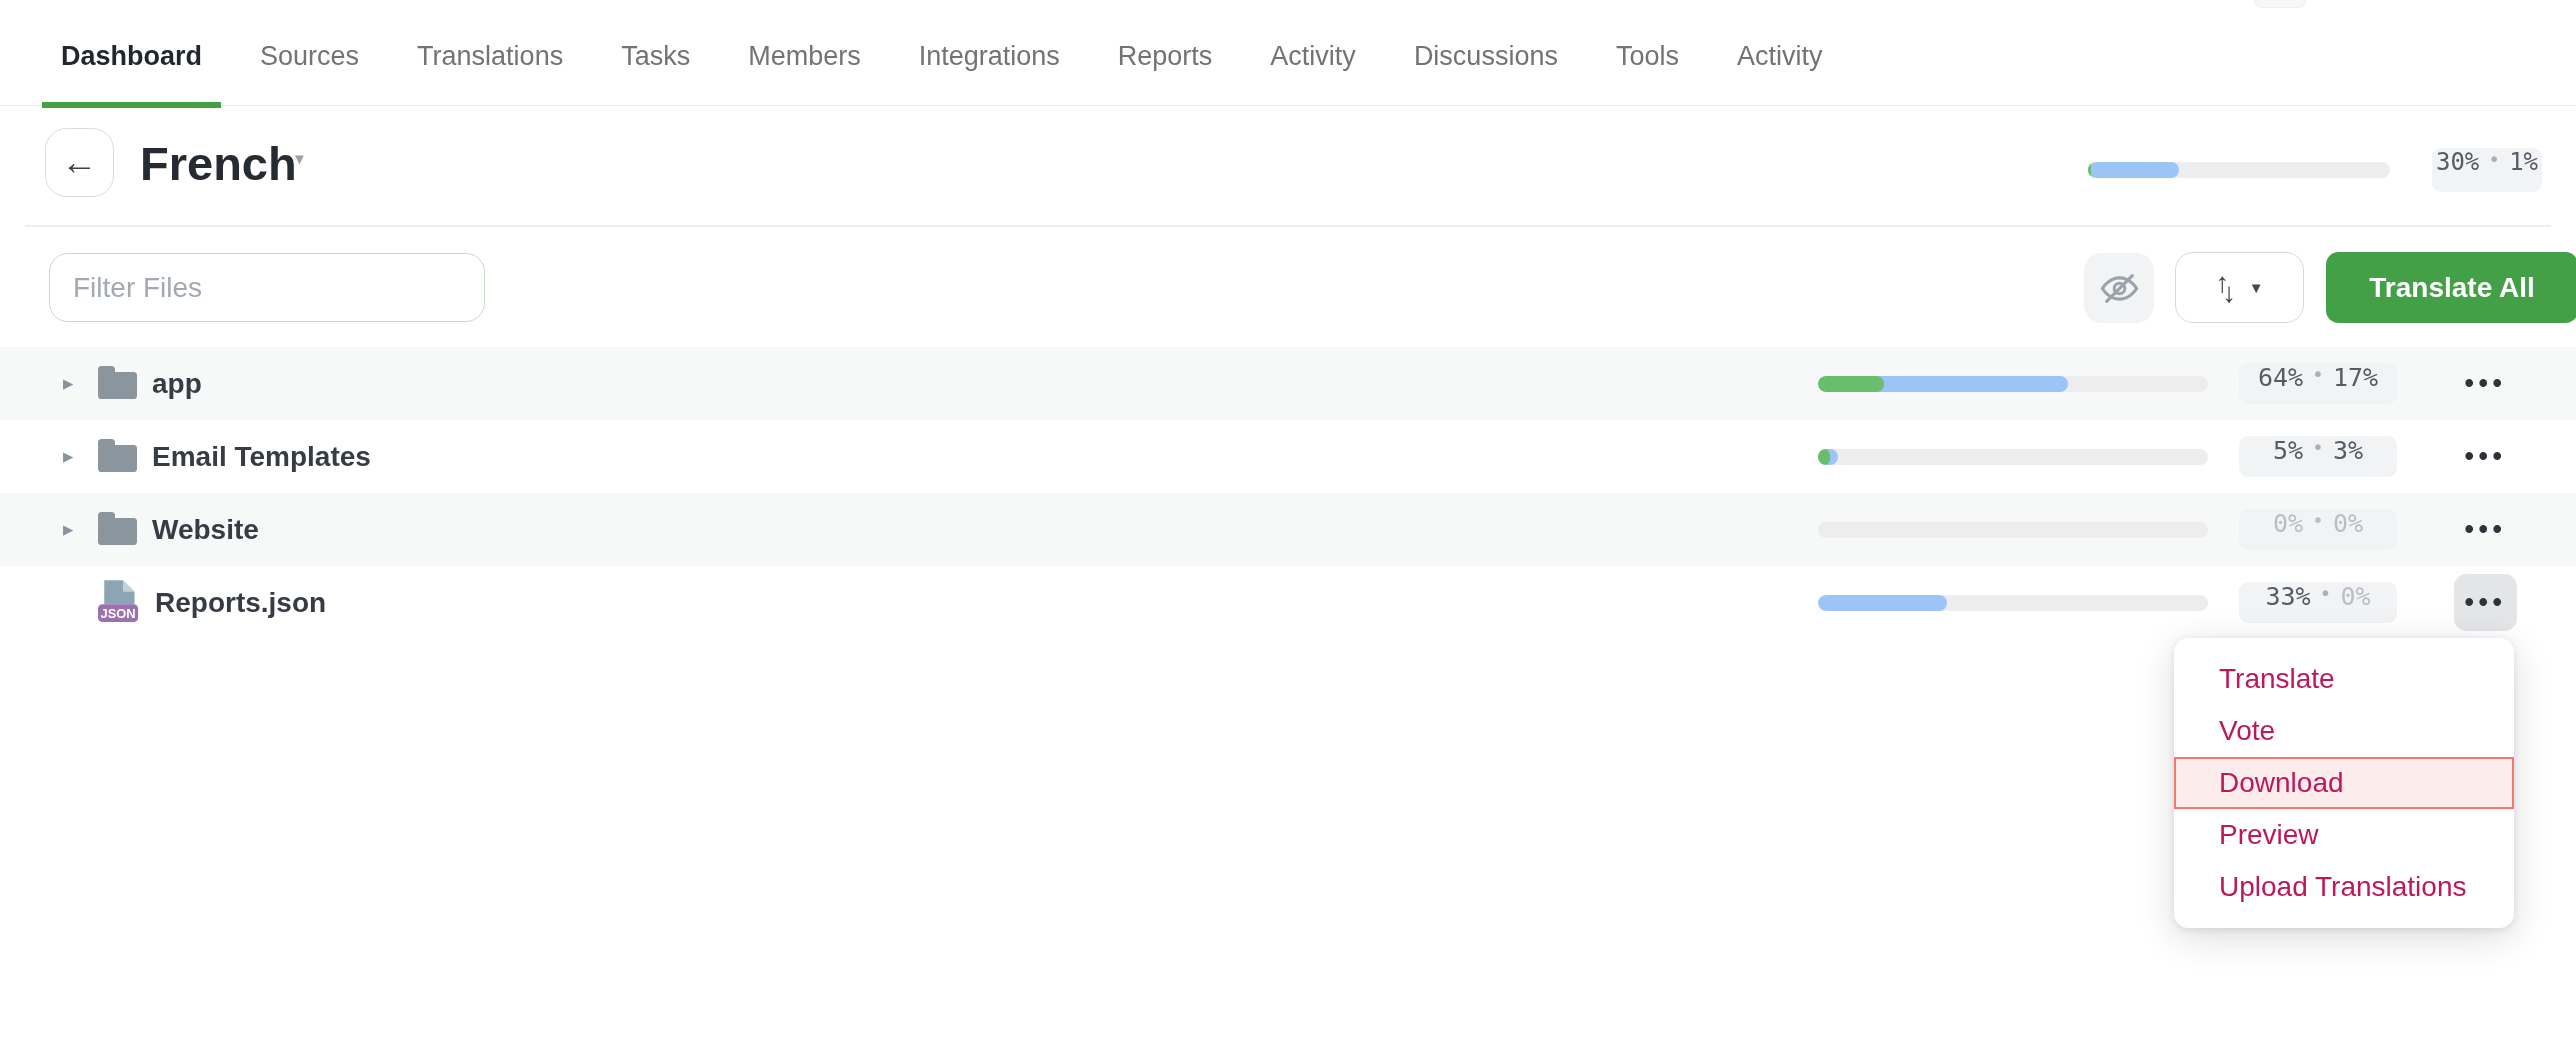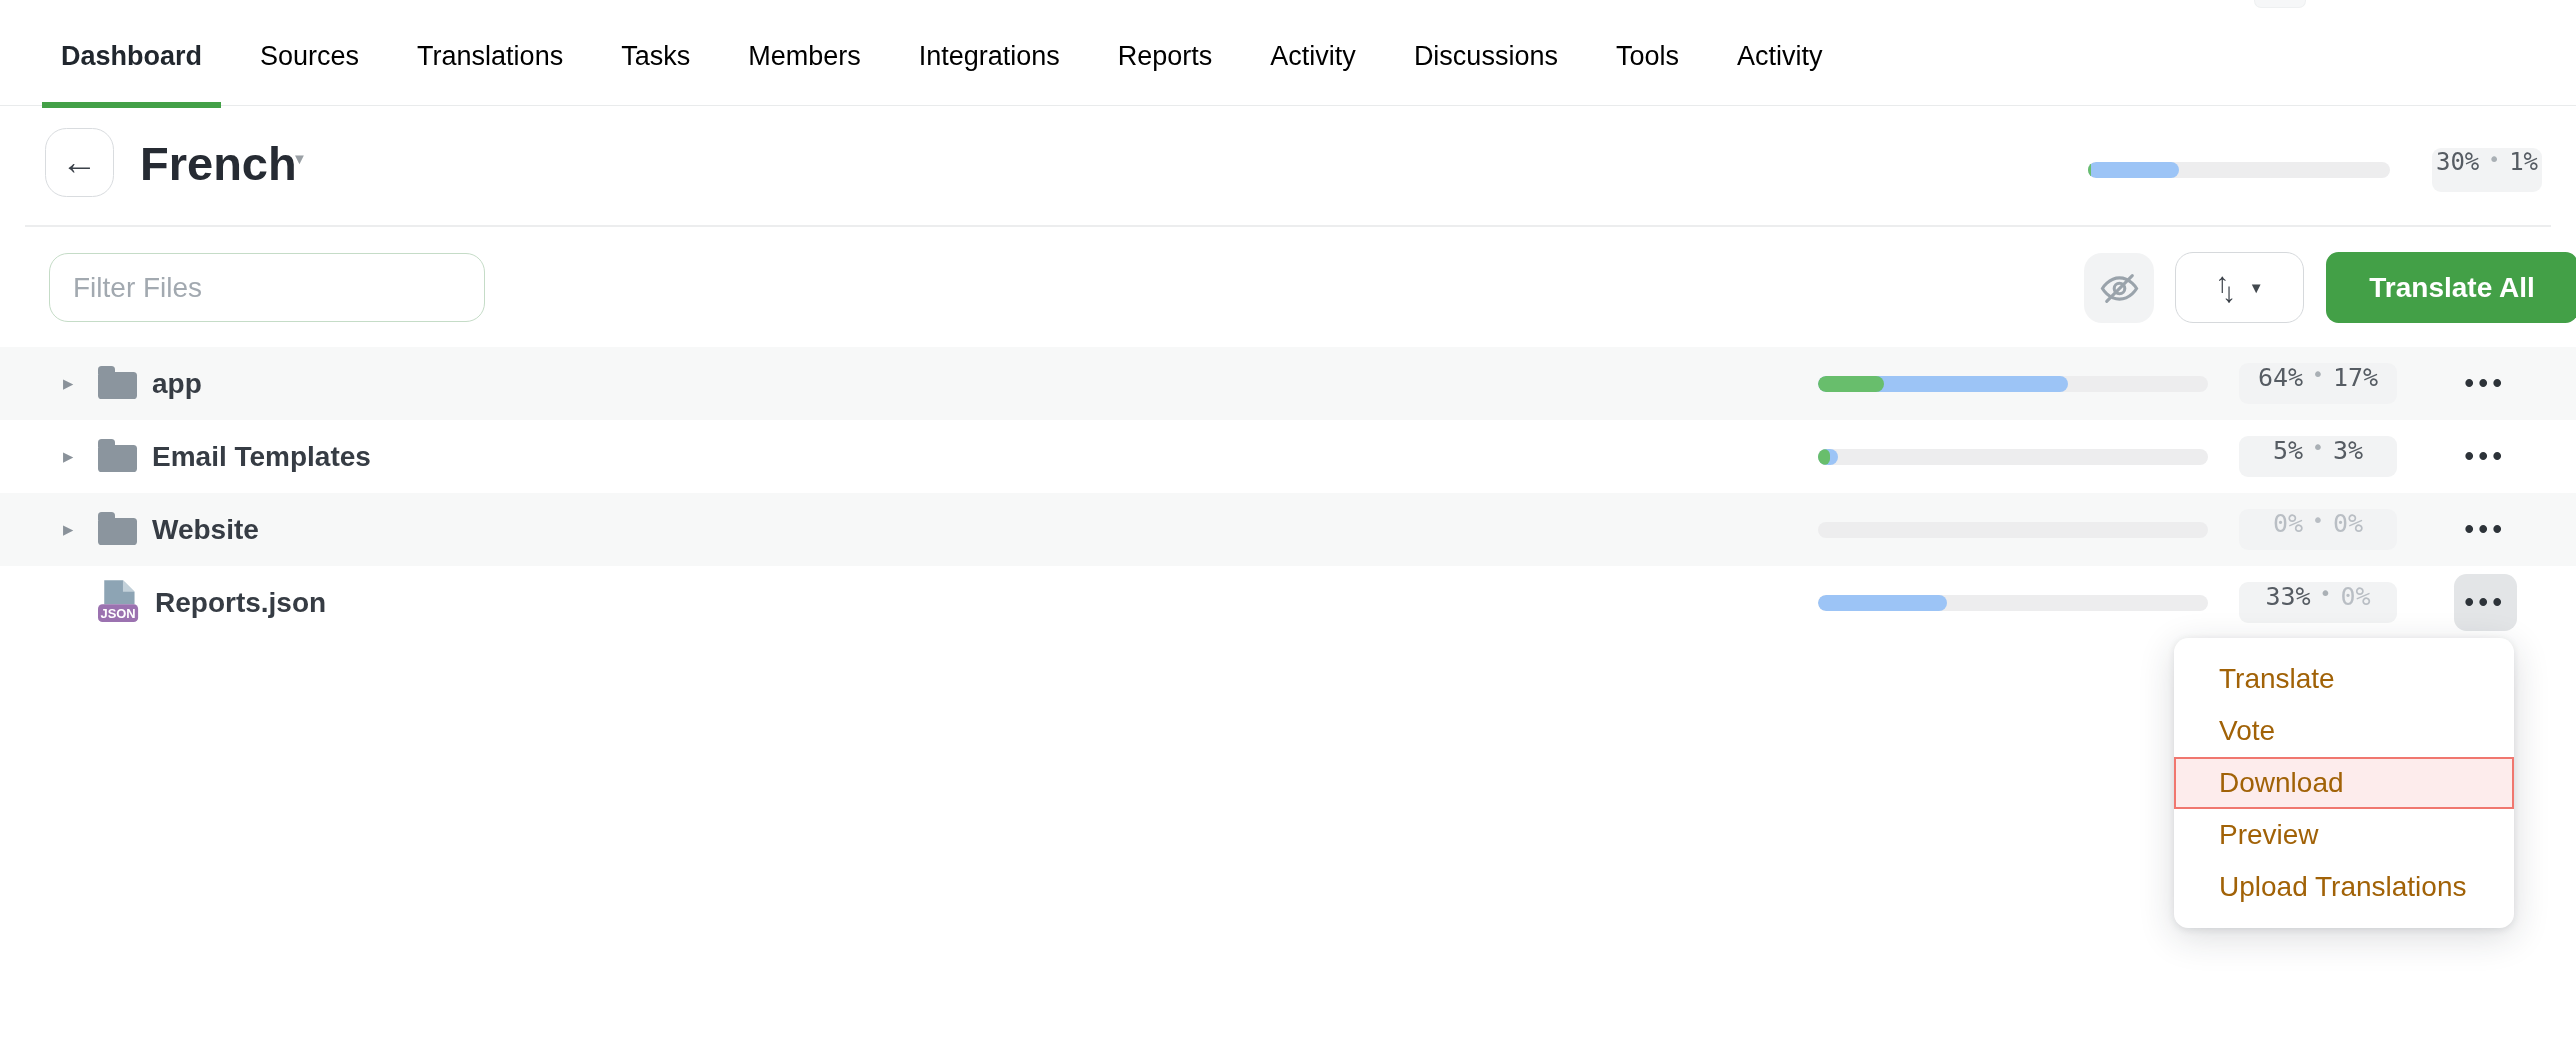--- a/index.html
+++ b/index.html
@@ -5,21 +5,21 @@
   * { margin:0; padding:0; box-sizing:border-box; }
   html,body { width:2576px; height:1039px; background:#fff; overflow:hidden;
               font-family:"Liberation Sans", sans-serif; }
   #stage { position:relative; width:2576px; height:1039px; background:#fff; }
 
   
   .navbar { position:absolute; left:0; top:0; right:0; height:106px;
             border-bottom:1.8px solid #e9ebec; display:flex; gap:58px;
             padding-left:61px; align-items:flex-start; }
   .nav-item { position:relative; padding-top:41px; height:106px; font-size:27px;
-              color:#000000; cursor:pointer; white-space:nowrap; }
+              color:#737373; cursor:pointer; white-space:nowrap; }
   .nav-item.active { color:#21272e; font-weight:700; }
   .nav-item.active::after { content:""; position:absolute; left:-19px; right:-19px;
               bottom:-1.8px; height:6.3px; background:var(--green); }
 
   
   .cutoff { position:absolute; left:2254px; top:0; width:52px; height:8px;
             background:#f6f7f8; border:0.9px solid #eef0f1; border-top:none;
             border-radius:0 0 7.2px 7.2px; }
 
   
@@ -92,21 +92,21 @@
            display:flex; align-items:center; justify-content:center;
            font-size:27px; font-weight:700; letter-spacing:4.5px; color:#2d3339;
            cursor:pointer; border-radius:12.5px; }
   .dots.open { background:#e3e5e7; }
 
   
   .menu { position:absolute; left:2174px; top:638px; width:340px; background:#fff;
           border-radius:14.3px; padding:15px 0;
           box-shadow:0 9px 36px rgba(30,40,50,.16), 0 1.8px 7.2px rgba(30,40,50,.10); }
   .menu-item { height:52px; line-height:52px; padding-left:45px; font-size:28px;
-          color:#a16207; cursor:pointer; white-space:nowrap; }
+          color:#be185d; cursor:pointer; white-space:nowrap; }
   .menu-item.highlighted { background:var(--hl-bg); outline:2.7px solid var(--hl-border);
           outline-offset:-2.7px; }
 </style>
 </head>
 <body>
 
 <div id="stage">
 
   <nav class="navbar">
     <div class="nav-item active">Dashboard</div>

